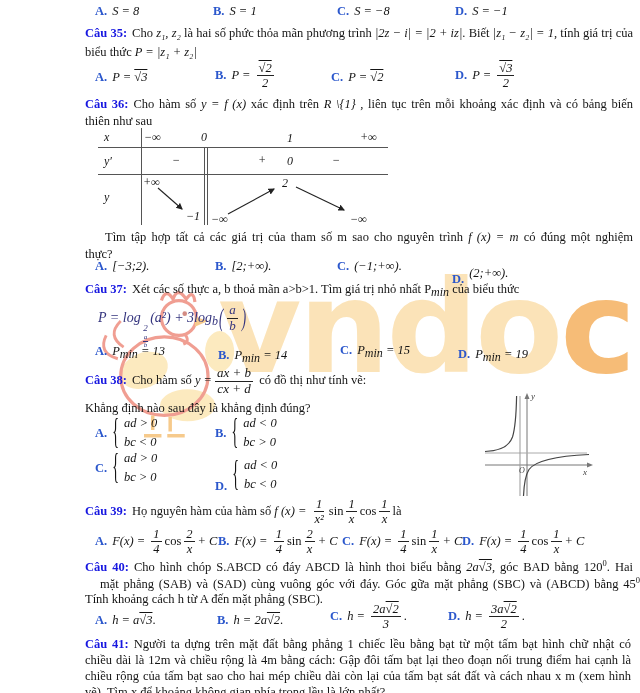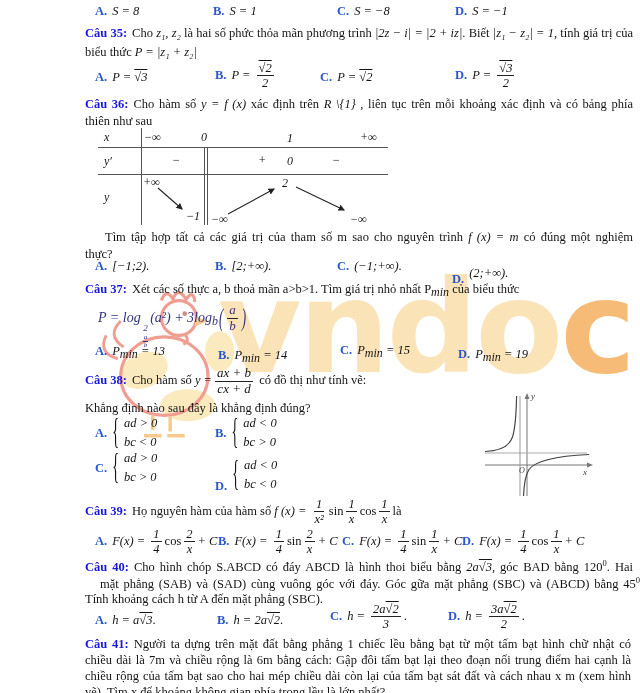--- a/index.html
+++ b/index.html
@@ -71,29 +71,29 @@
 </div>
 
 <div>
   <div class="lnj" style="left:85px;top:26px;width:548px"><span class="ql">Câu 35:</span><span>Cho </span><span class="m">z₁, z₂</span><span> là hai số phức thỏa mãn phương trình </span><span class="m">|2z − i| = |2 + iz|</span><span>. Biết </span><span class="m">|z₁ − z₂| = 1</span><span>, tính giá trị của</span></div>
   <div class="ln" style="left:85px;top:45px"><span>biểu thức </span><span class="m">P = |z₁ + z₂|</span></div>
   <span class="opt" style="left:95px;top:70px"><span class="ol">A.</span><span class="m">P = </span><span class="rad">√3</span></span>
   <span class="opt" style="left:215px;top:61px"><span class="ol">B.</span><span class="m">P = </span><span class="fr">
           <span class="fn rad">√2</span>
           <span class="fd">2</span>
         </span></span>
-  <span class="opt" style="left:320px;top:70px"><span class="ol">C.</span><span class="m">P = </span><span class="rad">√2</span></span>
+  <span class="opt" style="left:331px;top:70px"><span class="ol">C.</span><span class="m">P = </span><span class="rad">√2</span></span>
   <span class="opt" style="left:455px;top:61px"><span class="ol">D.</span><span class="m">P = </span><span class="fr">
           <span class="fn rad">√3</span>
           <span class="fd">2</span>
         </span></span>
 </div>
 
 <div>
-  <div class="lnj" style="left:85px;top:97px;width:548px"><span class="ql">Câu 36:</span><span>Cho hàm số </span><span class="m">y = f (x)</span><span> xác định trên </span><span class="m">R \{1}</span><span> , liên tục trên mỗi khoảng xác định và có bảng phía</span></div>
+  <div class="lnj" style="left:85px;top:97px;width:548px"><span class="ql">Câu 36:</span><span>Cho hàm số </span><span class="m">y = f (x)</span><span> xác định trên </span><span class="m">R \{1}</span><span> , liên tục trên mỗi khoảng xác định và có bảng biến</span></div>
   <div class="ln" style="left:85px;top:114px">thiên như sau</div>
 
   <div id="bbt">
     <div class="tl" style="left:43px;top:0;width:1px;height:97px"></div>
     <div class="tl" style="left:0;top:19px;width:290px;height:1.4px"></div>
     <div class="tl" style="left:0;top:46px;width:290px;height:1.4px"></div>
     <div class="tl" style="left:106px;top:19px;width:1px;height:78px"></div>
     <div class="tl" style="left:109px;top:19px;width:1px;height:78px"></div>
     <span style="left:6px;top:2px">x</span>
     <span style="left:46px;top:2px">−∞</span>
@@ -118,21 +118,21 @@
             </marker>
           </defs>
       <line x1="60" y1="60" x2="84" y2="81" stroke="#222" stroke-width="1.1" marker-end="url(#ah)"></line>
       <line x1="130" y1="86" x2="176" y2="61" stroke="#222" stroke-width="1.1" marker-end="url(#ah)"></line>
       <line x1="198" y1="59" x2="246" y2="82" stroke="#222" stroke-width="1.1" marker-end="url(#ah)"></line>
     </svg>
   </div>
 
   <div class="lnj" style="left:85px;top:230px;width:548px;text-indent:20px"><span>Tìm tập hợp tất cả các giá trị của tham số m sao cho nguyên trình </span><span class="m">f (x) = m</span><span> có đúng một nghiệm</span></div>
   <div class="ln" style="left:85px;top:247px">thực?</div>
-  <span class="opt" style="left:95px;top:259px"><span class="ol">A.</span><span class="m">[−1;2).</span></span>
+  <span class="opt" style="left:95px;top:259px"><span class="ol">A.</span><span class="m">[−3;2).</span></span>
   <span class="opt" style="left:215px;top:259px"><span class="ol">B.</span><span class="m">[2;+∞).</span></span>
   <span class="opt" style="left:337px;top:259px"><span class="ol">C.</span><span class="m">(−1;+∞).</span></span>
   <span class="opt" style="left:452px;top:266px"><span class="ol">D.</span><span class="m" style="vertical-align:6px">(2;+∞).</span></span>
 </div>
 
 <div>
   <div class="ln" style="left:85px;top:282px"><span class="ql">Câu 37:</span><span>Xét các số thực a, b thoả mãn a&gt;b&gt;1. Tìm giá trị nhỏ nhất P</span><span class="sub">min</span><span> của biểu thức</span></div>
   <div class="ln fml" style="left:98px;top:303px"><span>P  = </span><span>log</span><span class="stk">
           <span class="stk-sup">2</span>
           <span class="mfr">
@@ -254,18 +254,18 @@
           <span class="fd">3</span>
         </span><span>.</span></span>
   <span class="opt" style="left:448px;top:602px"><span class="ol">D.</span><span class="m">h = </span><span class="fr">
           <span class="fn"><span class="m">3a</span><span class="rad">√2</span></span>
           <span class="fd">2</span>
         </span><span>.</span></span>
 </div>
 
 <div style="line-height:15px">
   <div class="lnj" style="left:85px;top:637px;width:546px"><span class="ql">Câu 41:</span><span>Người ta dựng trên mặt đất bằng phẳng 1 chiếc lều bằng bạt từ một tấm bạt hình chữ nhật có</span></div>
-  <div class="lnj" style="left:85px;top:653px;width:546px">chiều dài là 7m và chiều rộng là 6m bằng cách: Gập đôi tấm bạt lại theo đoạn nối trung điểm hai cạnh là</div>
+  <div class="lnj" style="left:85px;top:653px;width:546px">chiều dài là 12m và chiều rộng là 4m bằng cách: Gập đôi tấm bạt lại theo đoạn nối trung điểm hai cạnh là</div>
   <div class="lnj" style="left:85px;top:669px;width:546px">chiều rộng của tấm bạt sao cho hai mép chiều dài còn lại của tấm bạt sát đất và cách nhau x m (xem hình</div>
   <div class="ln" style="left:85px;top:685px">vẽ). Tìm x để khoảng không gian phía trong lều là lớn nhất?</div>
 </div>
 
 </div>
 
 </body></html>

